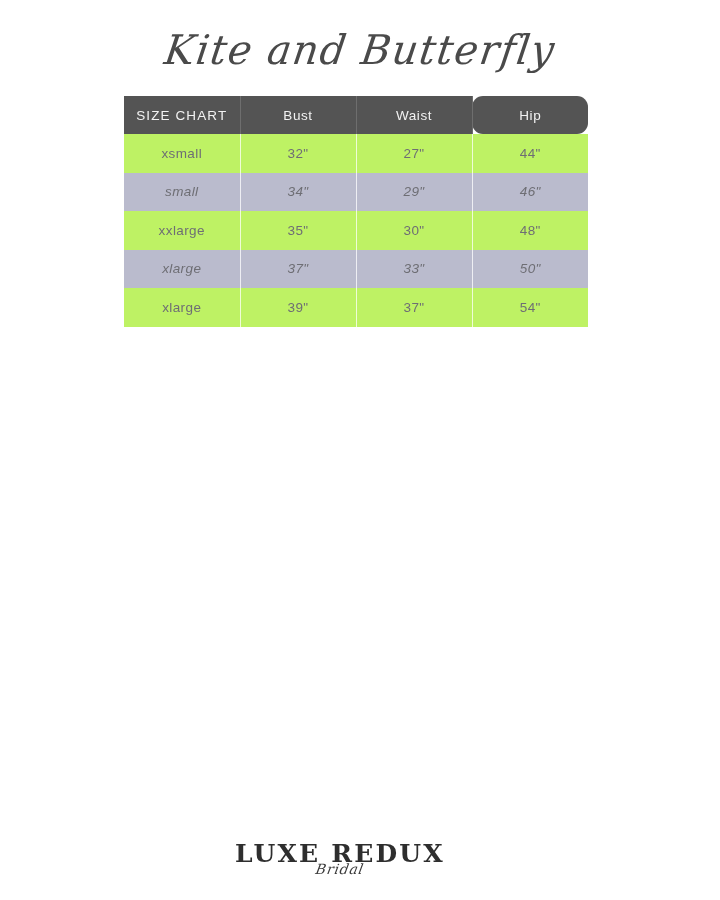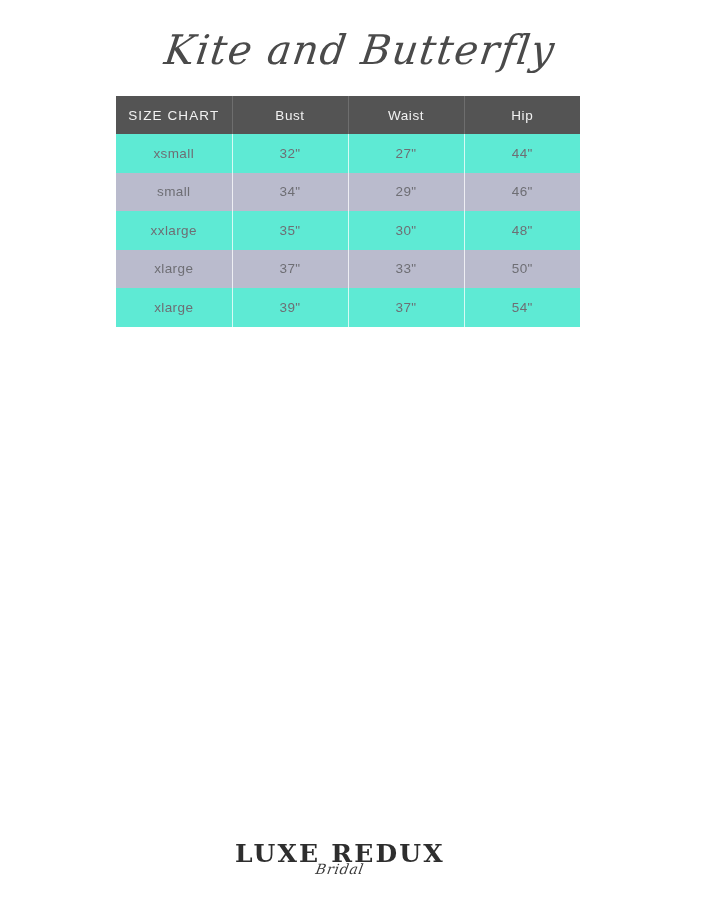--- a/index.html
+++ b/index.html
@@ -40,62 +40,62 @@
     line-height: 56px;
     letter-spacing: 1.5px;
     color: #4a4a4a;
     transform: skewX(-8deg) scaleY(1.02);
     white-space: nowrap;
   }
 
   
   .chart-table {
     position: absolute;
-    left: 116px;
+    left: 124px;
     top: 96px;
     width: 464px;
     border-collapse: collapse;
     table-layout: fixed;
   }
   .chart-table col { width: 116px; }
 
   .chart-table thead th {
     height: 38px;
     background: #545454;
     color: #f2f2f2;
     font-family: "Liberation Sans", sans-serif;
     font-weight: 400;
     font-size: 13.5px;
     letter-spacing: 0.6px;
     text-align: center;
     vertical-align: middle;
     border-right: 1px solid #6e6e6e;
     padding: 0;
   }
-  .chart-table thead th:last-child { border-right: none; }
+  .chart-table thead th:last-child { border-right: none; border-radius: 11px; }
   .chart-table thead th.size-head {
     letter-spacing: 1.1px;
   }
 
   .chart-table tbody td {
     height: 38.5px;
     text-align: center;
     vertical-align: middle;
     font-family: "Liberation Sans", sans-serif;
     font-weight: 400;
     font-size: 13.5px;
     letter-spacing: 0.4px;
     color: #6e6e74;
     border-right: 1px solid rgba(255,255,255,0.75);
     padding: 0;
   }
   .chart-table tbody td:last-child { border-right: none; }
 
-  .chart-table tbody tr.row-light td { background: #5eead4; }
-  .chart-table tbody tr.row-dark  td { background: #babbcd; }
+  .chart-table tbody tr.row-light td { background: #bef264; }
+  .chart-table tbody tr.row-dark  td { background: #babbcd; font-style: italic; }
 
   
   .footer-logo {
     position: absolute;
     left: 0;
     top: 840px;
     width: 680px;
     text-align: center;
   }
   .logo-main {

